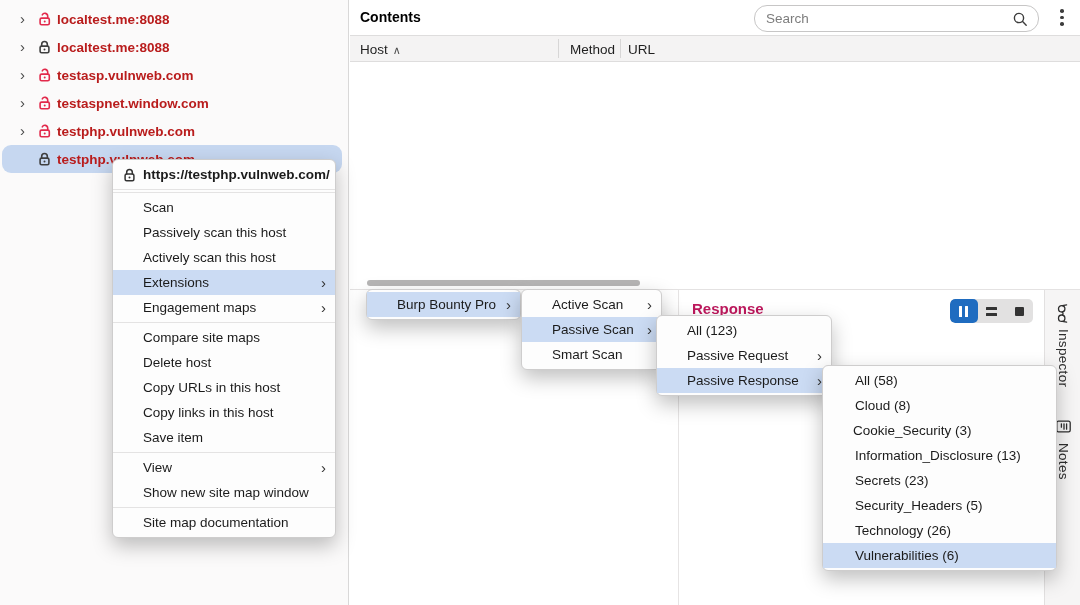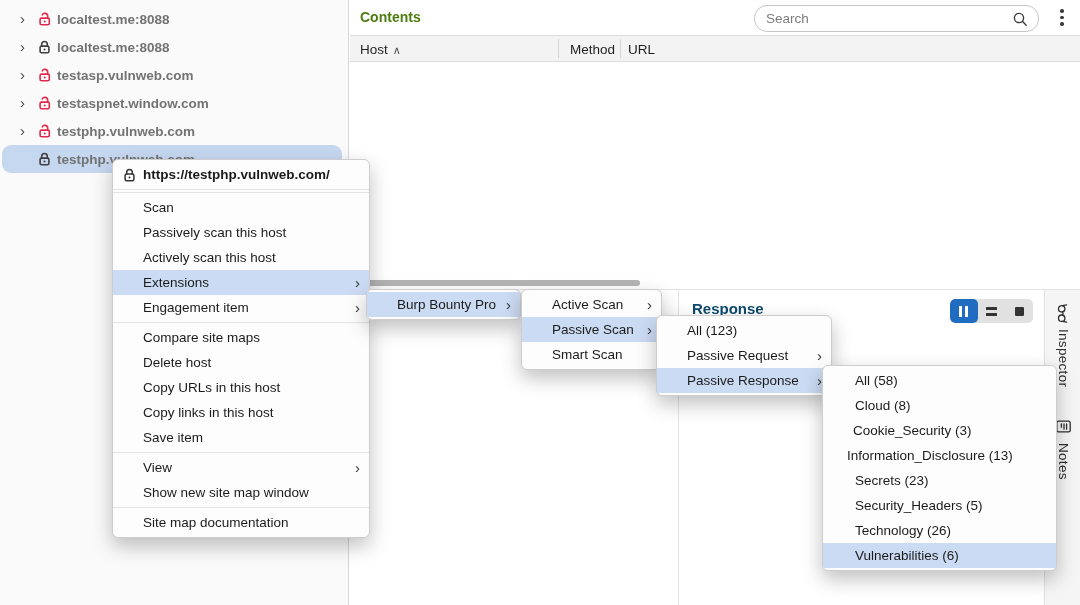--- a/index.html
+++ b/index.html
@@ -6,40 +6,40 @@
   html,body { width:1080px; height:605px; }
   body { font-family:"Liberation Sans",sans-serif; background:#fff; overflow:hidden; }
   .app { position:absolute; left:0; top:0; width:1080px; height:605px; background:#fff; overflow:hidden; }
 
   
   .sitemap { position:absolute; left:0; top:0; width:349px; height:605px; background:#fbfafa; border-right:1px solid #d9d8d8; }
   .tree-row { position:absolute; left:0; width:349px; height:28px; }
   .tree-row .sel-bg { position:absolute; left:2px; right:7px; top:0; height:28px; background:#c6d7f0; border-radius:9px; }
   .tree-chev { position:absolute; left:20px; top:50%; transform:translateY(-54%); font-size:15px; color:#4b4b4b; line-height:1; }
   .tree-lock { position:absolute; left:37px; top:50%; transform:translateY(-50%); }
-  .tree-label { position:absolute; left:57px; top:50%; transform:translateY(-50%); font-size:13.5px; font-weight:600; color:#737373; white-space:nowrap; }
-
-  
-  .contents-title { position:absolute; left:360px; top:9px; font-size:14px; font-weight:700; color:#4d7c0f; }
+  .tree-label { position:absolute; left:57px; top:50%; transform:translateY(-50%); font-size:13.5px; font-weight:600; color:#b91c1c; white-space:nowrap; }
+
+  
+  .contents-title { position:absolute; left:360px; top:9px; font-size:14px; font-weight:700; color:#000000; }
   .searchbox { position:absolute; left:754px; top:5px; width:285px; height:27px; background:#fff; border:1px solid #c7c6c6; border-radius:13px; }
   .searchbox input { position:absolute; left:11px; top:1px; width:230px; height:23px; border:none; outline:none; font-size:13.5px; color:#333; background:transparent; font-family:inherit; }
   .searchbox input::placeholder { color:#7d7d7d; }
   .search-icon { position:absolute; right:9px; top:5px; }
   .dots { position:absolute; left:1060px; top:9px; width:4px; display:flex; flex-direction:column; gap:3px; cursor:pointer; }
   .dots i { width:3.6px; height:3.6px; border-radius:50%; background:#3d3d3d; }
   .colheader { position:absolute; left:350px; top:35px; width:730px; height:27px; background:#f4f3f3; border-top:1px solid #dedddd; border-bottom:1px solid #dedddd; }
   .colheader .col { position:absolute; top:50%; transform:translateY(-50%); font-size:13.5px; color:#1f1f1f; white-space:nowrap; }
   .col-sep { position:absolute; top:3px; bottom:3px; width:1px; background:#d7d6d6; }
   .sort-caret { font-size:11px; color:#4e4e4e; margin-left:5px; }
   .hthumb { position:absolute; left:367px; top:280px; width:273px; height:6px; border-radius:3px; background:#b6b5b5; }
 
   
   .pane-topline { position:absolute; left:350px; top:289px; width:730px; height:1px; background:#e4e2e2; }
   .resp-divider { position:absolute; left:678px; top:290px; width:1px; height:315px; background:#e6e4e4; }
-  .response-title { position:absolute; left:692px; top:300px; font-size:15px; font-weight:700; color:#0c4a6e; }
+  .response-title { position:absolute; left:692px; top:300px; font-size:15px; font-weight:700; color:#be185d; }
   .layout-ctrl { position:absolute; left:950px; top:299px; width:83px; height:24px; background:#e2e1e1; border-radius:5px; display:flex; overflow:hidden; }
   .seg { flex:1; display:flex; align-items:center; justify-content:center; gap:3px; cursor:pointer; }
   .seg.active { background:#1f6cc0; border-radius:5px; }
   .seg.active i { width:3px; height:11px; background:#fff; border-radius:.5px; }
   .seg .hbars { display:flex; flex-direction:column; gap:3px; }
   .seg .hbars i { display:block; width:11px; height:3px; background:#333; border-radius:.5px; }
   .seg .sq { width:9px; height:9px; background:#333; border-radius:1px; }
 
   
   .rail { position:absolute; left:1044px; top:290px; width:36px; height:315px; background:#f6f5f5; border-left:1px solid #e2e0e0; z-index:1; }
@@ -183,40 +183,40 @@
     </div>
     <div class="rail-tab" style="top:128px">
       <svg class="rot-icon" width="17" height="17" viewBox="0 0 17 17">
           <rect x="3.2" y="1.8" width="10.6" height="13.4" rx="1.6" fill="none" stroke="#2e2e2e" stroke-width="1.3"></rect>
           <path d="M5.8 5.4h5.4M5.8 8h5.4M5.8 10.6h3.4" stroke="#2e2e2e" stroke-width="1.3" stroke-linecap="round"></path>
         </svg>
       <span class="rail-label">Notes</span>
     </div>
   </div>
 
-  <div class="menu z20" style="left:112px; top:159px; width:258px;">
+  <div class="menu z20" style="left:112px; top:159px; width:224px;">
     <div class="mi hdr">
       <svg class="hdr-lock" width="15" height="15" viewBox="0 0 15 15">
           <path d="M4.7 6.6V4.8a2.8 2.8 0 0 1 5.6 0v1.8" fill="none" stroke="#333" stroke-width="1.5" stroke-linecap="round"></path>
           <rect x="3.1" y="6.6" width="8.8" height="6.7" rx="1.5" fill="none" stroke="#333" stroke-width="1.5"></rect>
           <circle cx="7.5" cy="9.9" r="1" fill="#333"></circle>
         </svg>
       <span>https://testphp.vulnweb.com/</span>
     </div>
     <div class="msep"></div>
     <div class="msep"></div>
     <div class="mi">Scan</div>
     <div class="mi">Passively scan this host</div>
     <div class="mi">Actively scan this host</div>
     <div class="mi hl">
         <span>Extensions</span>
         <span class="mchev">›</span>
       </div>
     <div class="mi">
-        <span>Engagement item</span>
+        <span>Engagement maps</span>
         <span class="mchev">›</span>
       </div>
     <div class="msep"></div>
     <div class="mi">Compare site maps</div>
     <div class="mi">Delete host</div>
     <div class="mi">Copy URLs in this host</div>
     <div class="mi">Copy links in this host</div>
     <div class="mi">Save item</div>
     <div class="msep"></div>
     <div class="mi">
@@ -256,20 +256,20 @@
     <div class="mi hl">
         <span>Passive Response</span>
         <span class="mchev">›</span>
       </div>
   </div>
 
   <div class="menu z24" style="left:822px; top:365px; width:235px;">
     <div class="mi" style="padding-left:32px">All (58)</div>
     <div class="mi" style="padding-left:32px">Cloud (8)</div>
     <div class="mi" style="">Cookie_Security (3)</div>
-    <div class="mi" style="padding-left:24px">Information_Disclosure (13)</div>
+    <div class="mi" style="padding-left:32px">Information_Disclosure (13)</div>
     <div class="mi" style="padding-left:32px">Secrets (23)</div>
     <div class="mi" style="padding-left:32px">Security_Headers (5)</div>
     <div class="mi" style="padding-left:32px">Technology (26)</div>
     <div class="mi hl" style="padding-left:32px">Vulnerabilities (6)</div>
   </div>
 
 </div>
 
 </body></html>

